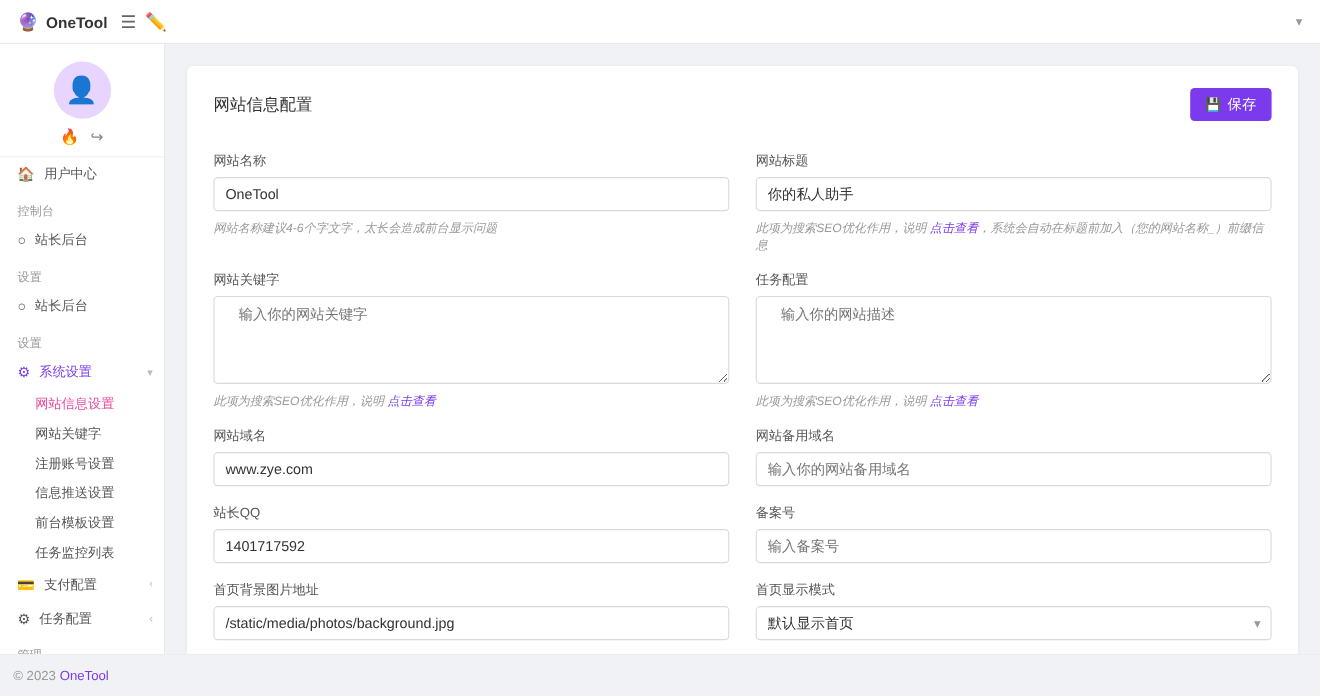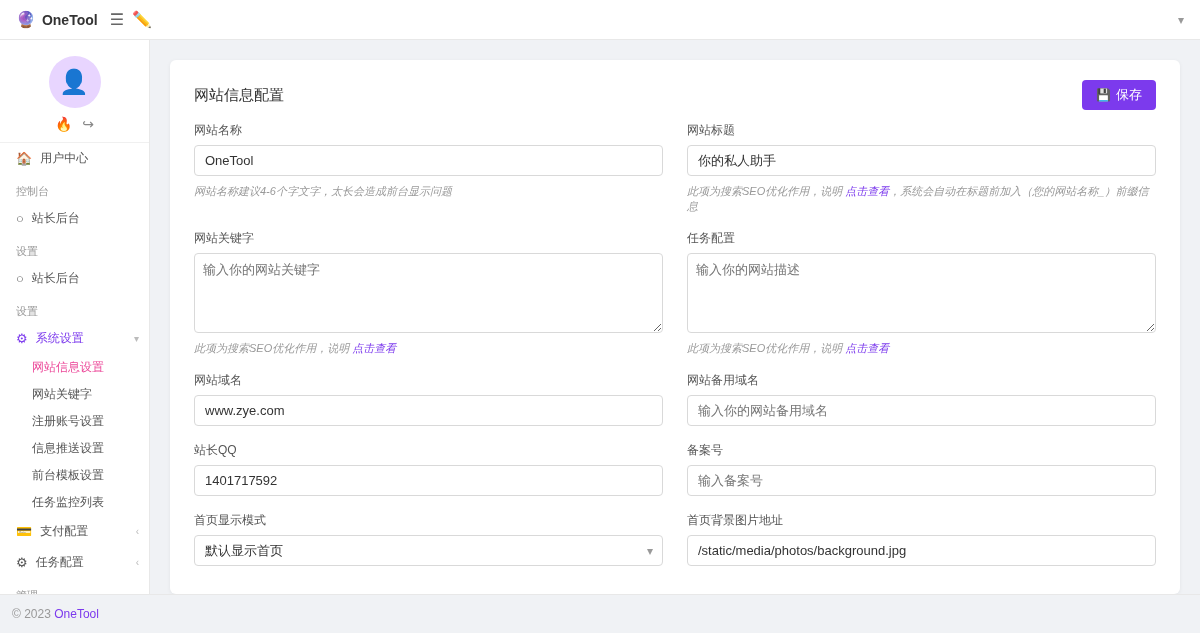--- a/index.html
+++ b/index.html
@@ -34,31 +34,31 @@
 
     .sidebar-sub { padding-left: 32px; }
     .sidebar-sub-item { padding: 5px 16px 5px 0; cursor: pointer; color: #555; font-size: 12px; display: block; }
     .sidebar-sub-item.active { color: #ec4899; font-weight: 500; }
 
     
     .content-area { flex: 1; overflow-y: auto; padding: 20px; background: #f0f2f5; }
 
     
     .card { background: #fff; border-radius: 6px; padding: 20px 24px 28px; box-shadow: 0 1px 4px rgba(0,0,0,0.06); }
-    .card-header { display: flex; align-items: center; justify-content: space-between; margin-bottom: 12px; }
+    .card-header { display: flex; align-items: center; justify-content: space-between; margin-bottom: 28px; }
     .card-title { font-size: 15px; font-weight: 500; color: #333; }
     .save-btn { background: #7c3aed; color: #fff; border: none; border-radius: 4px; padding: 6px 14px; font-size: 13px; cursor: pointer; display: flex; align-items: center; gap: 5px; }
     .save-icon { font-size: 12px; }
 
     
     .form-grid { display: grid; grid-template-columns: 1fr 1fr; gap: 16px 24px; }
     .form-group { display: flex; flex-direction: column; gap: 6px; }
     .form-label { font-size: 12px; color: #555; font-weight: 500; }
     .form-input { border: 1px solid #d9d9d9; border-radius: 4px; padding: 7px 10px; font-size: 13px; color: #333; outline: none; width: 100%; background: #fff; }
-    .form-textarea { border: 1px solid #d9d9d9; border-radius: 4px; padding: 7px 8px; font-size: 13px; color: #333; outline: none; width: 100%; background: #fff; resize: vertical; height: 80px; }
+    .form-textarea { border: 1px solid #d9d9d9; border-radius: 4px; padding: 7px 22px; font-size: 13px; color: #333; outline: none; width: 100%; background: #fff; resize: vertical; height: 80px; }
     .form-hint { font-size: 11px; color: #999; margin-top: 2px; font-style: italic; }
     .form-hint a { color: #7c3aed; text-decoration: none; }
     .form-select { border: 1px solid #d9d9d9; border-radius: 4px; padding: 7px 30px 7px 10px; font-size: 13px; color: #333; outline: none; width: 100%; background: #fff; appearance: none; cursor: pointer; }
     .select-wrapper { position: relative; }
     .select-wrapper::after { content: '▾'; position: absolute; right: 10px; top: 50%; transform: translateY(-50%); color: #999; pointer-events: none; font-size: 12px; }
 
     
     .footer { text-align: left; padding: 12px; font-size: 12px; color: #999; background: #f0f2f5; border-top: 1px solid #e8e8e8; flex-shrink: 0; }
     .footer a { color: #7c3aed; text-decoration: none; }
   </style>
@@ -193,34 +193,34 @@
           <label class="form-label">站长QQ</label>
           <input class="form-input" type="text" value="1401717592" style="">
         </div>
 
         <div class="form-group">
           <label class="form-label">备案号</label>
           <input class="form-input" type="text" placeholder="输入备案号" style="">
         </div>
 
         <div class="form-group">
+          <label class="form-label">首页背景图片地址</label>
+          <input class="form-input" type="text" value="/static/media/photos/background.jpg" style="">
+        </div>
+
+        <div class="form-group">
           <label class="form-label">首页显示模式</label>
           <div class="select-wrapper">
             <select class="form-select">
               <option>默认显示首页</option>
               <option>自定义模式</option>
             </select>
           </div>
         </div>
 
-        <div class="form-group">
-          <label class="form-label">首页背景图片地址</label>
-          <input class="form-input" type="text" value="/static/media/photos/background.jpg" style="">
-        </div>
-
       </div>
     </div>
   </div>
 </div>
 
 <div class="footer">
   <span>© 2023 </span><a href="#">OneTool</a>
 </div>
 
 </body></html>

